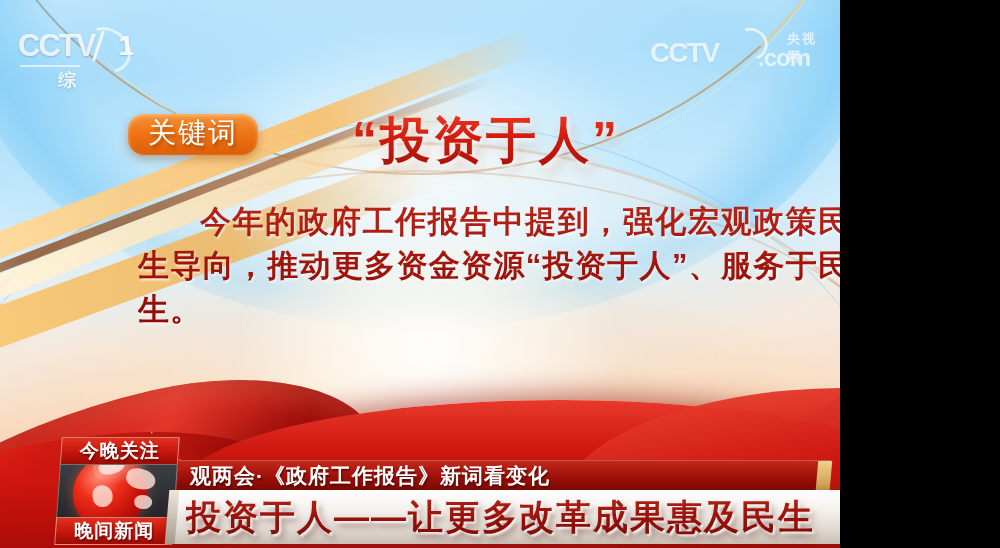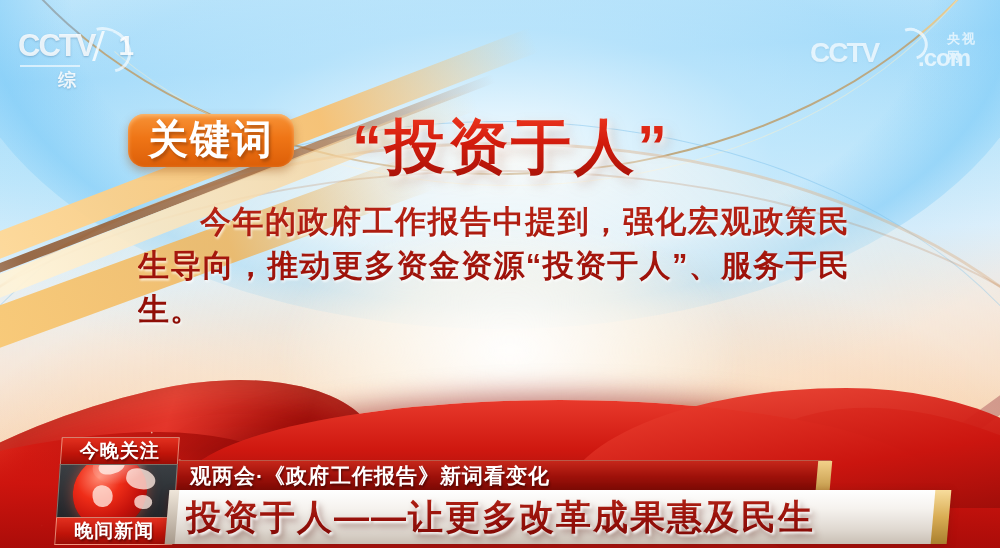--- a/index.html
+++ b/index.html
@@ -1,20 +1,20 @@
 <!DOCTYPE html>
 <html><head>
 <meta charset="utf-8">
 <style>
   html,body{margin:0;padding:0;background:#000;}
   *{box-sizing:border-box;}
   body{font-family:"Liberation Sans","DejaVu Sans",sans-serif;}
 
   #screen{
-    position:relative;width:1000px;height:548px;overflow:hidden;
+    position:relative;width:840px;height:548px;overflow:hidden;
     background:linear-gradient(177deg,#bfe6fb 0%,#a9ddfa 14%,#bfe7fb 30%,#dff0fb 46%,#f3e7dd 60%,#f7ddc6 70%,#f6d2ad 80%,#eebd8b 90%,#e8a765 100%);
   }
 
   
   .bg{position:absolute;pointer-events:none;}
 
   
   .sky-glow{
     left:-10%;top:-40%;width:120%;height:110%;
     background:radial-gradient(ellipse 60% 55% at 50% 62%,rgba(255,255,255,.85) 0%,rgba(190,230,252,.55) 38%,rgba(150,213,248,.15) 62%,rgba(150,213,248,0) 78%);
@@ -219,29 +219,29 @@
     -webkit-background-clip:text;background-clip:text;-webkit-text-fill-color:transparent;
     text-shadow:none;
   }
   #keyword{
     position:absolute;left:128px;top:114px;padding:5px 20px 8px 20px;
     border-radius:16px;
     background:linear-gradient(180deg,#f79236 0%,#ef7516 45%,#dc5e08 100%);
     box-shadow:0 4px 10px rgba(150,70,10,.4),inset 0 2px 4px rgba(255,215,160,.6);
   }
   #keyword .kw{
-    font-size:40px;font-weight:700;color:#fff;letter-spacing:2px;line-height:1;
+    font-size:28px;font-weight:400;color:#fff;letter-spacing:2px;line-height:1;
     text-shadow:2px 3px 3px rgba(140,60,10,.55);
     font-family:"Liberation Sans","DejaVu Sans",sans-serif;
   }
 
   
   #main-title{
     position:absolute;left:352px;top:112px;
-    font-size:60px;font-weight:900;letter-spacing:3px;line-height:1.15;
+    font-size:50px;font-weight:900;letter-spacing:3px;line-height:1.15;
     font-family:"Liberation Sans","DejaVu Sans",sans-serif;
     background:linear-gradient(180deg,#ef3a21 0%,#d41c0d 42%,#a61208 100%);
     -webkit-background-clip:text;background-clip:text;-webkit-text-fill-color:transparent;
     filter:drop-shadow(2px 3px 3px rgba(255,255,255,.9)) drop-shadow(3px 5px 6px rgba(160,90,60,.25));
     text-align:right;
   }
 
   
   #body-text{
     position:absolute;left:138px;top:200px;width:712px;

